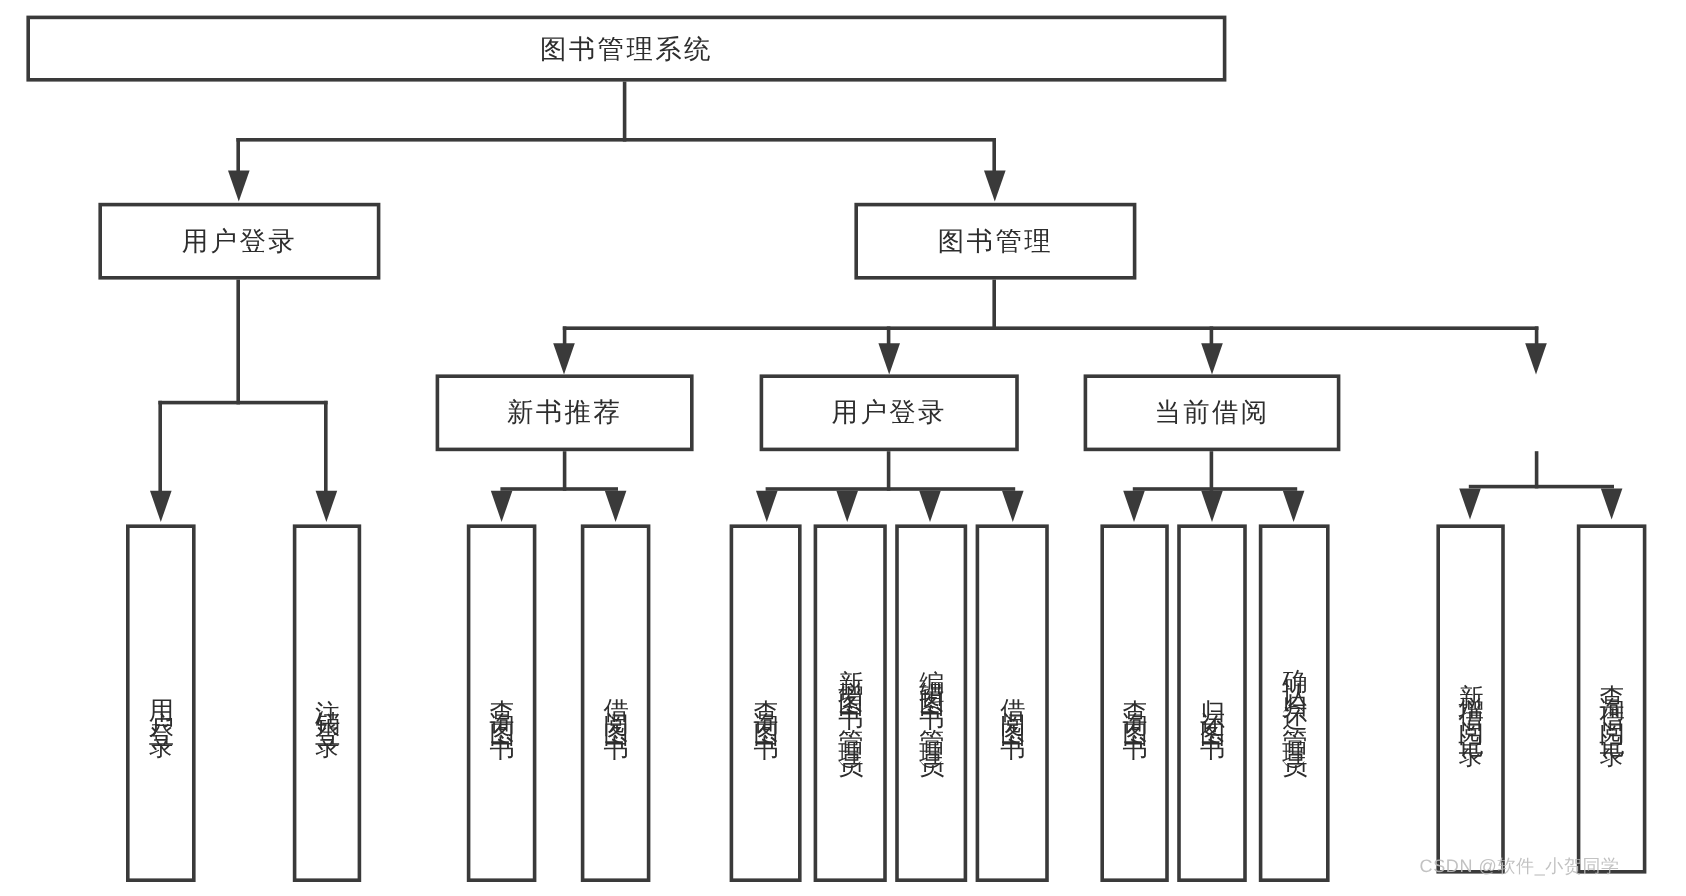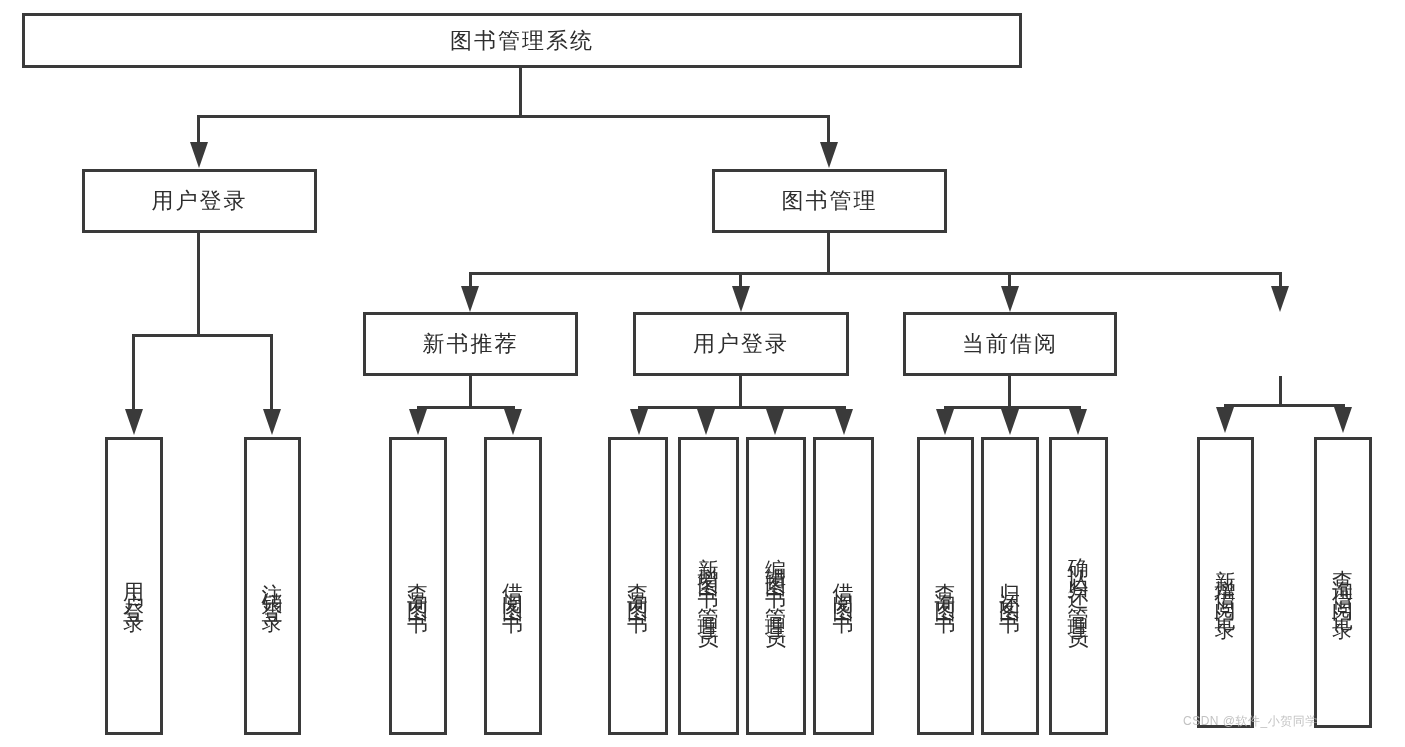--- a/index.html
+++ b/index.html
@@ -46,21 +46,21 @@
   .v{position:absolute;width:3px;background:var(--line);}
   .arrow{
     position:absolute;width:0;height:0;
     border-left:9px solid transparent;
     border-right:9px solid transparent;
     border-top:26px solid var(--line);
   }
   .watermark{
     position:absolute;
     left:1183px;top:713px;
-    font-size:12px;
+    font-size:15px;
     letter-spacing:0.5px;
     z-index:6;
     white-space:nowrap;
     opacity:0.9;
   }
 </style>
 </head>
 <body>
 
 <div class="canvas">

